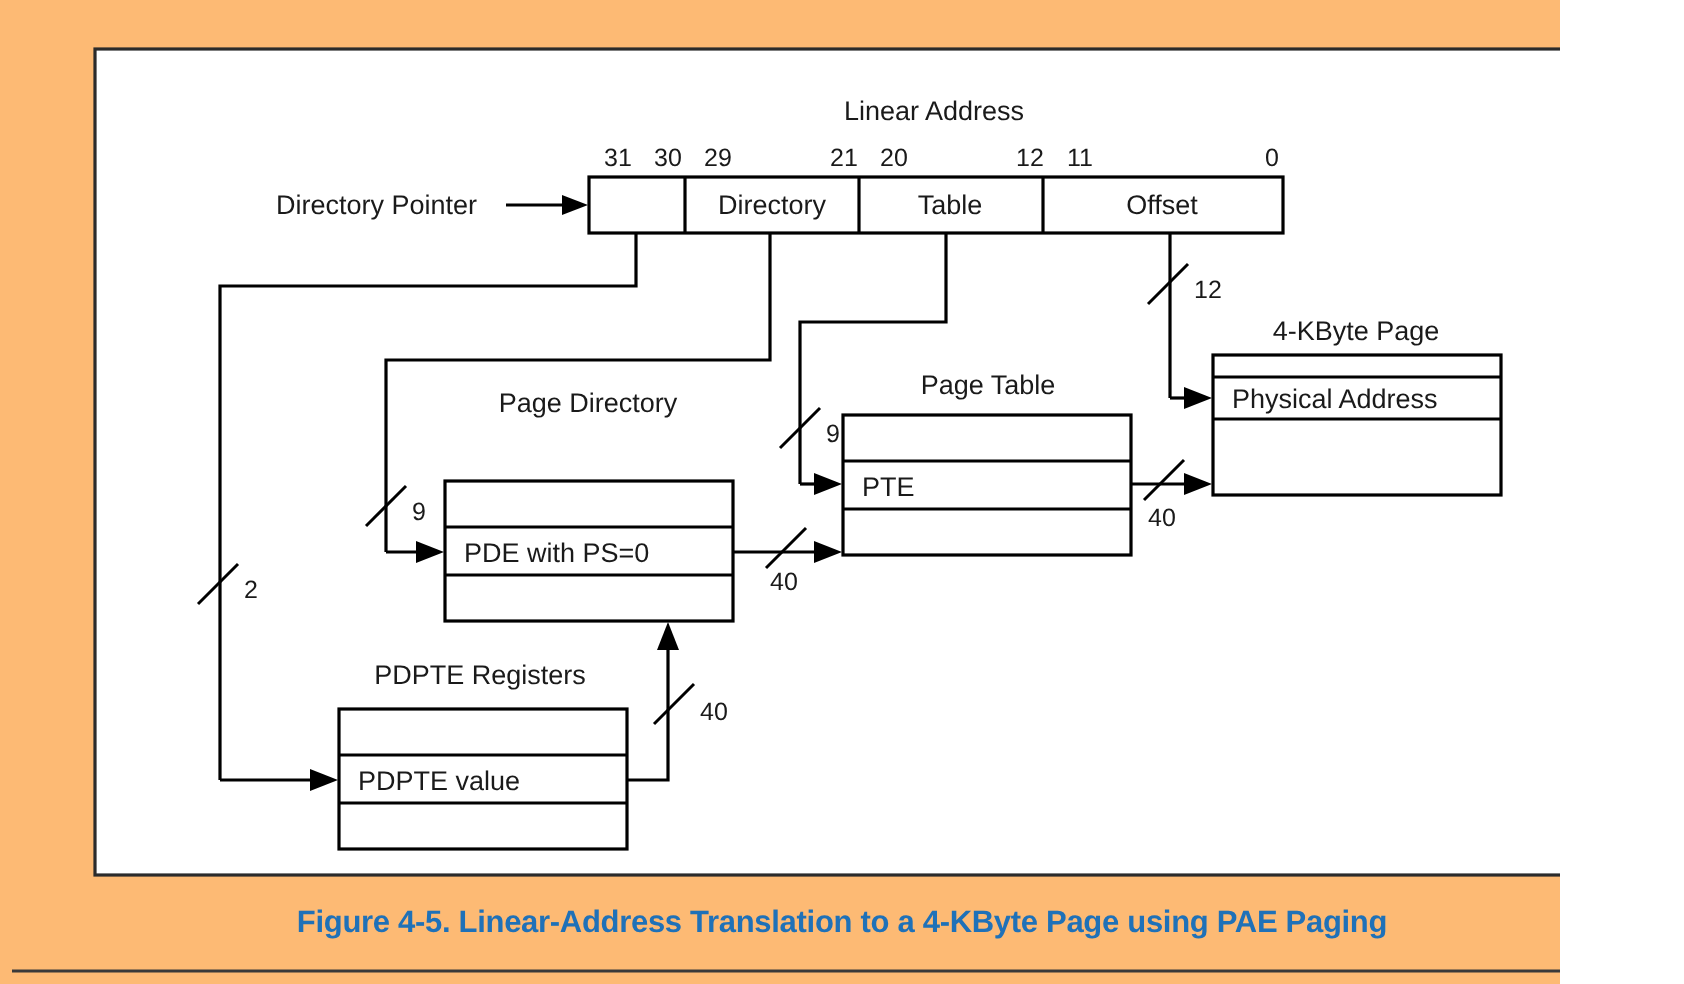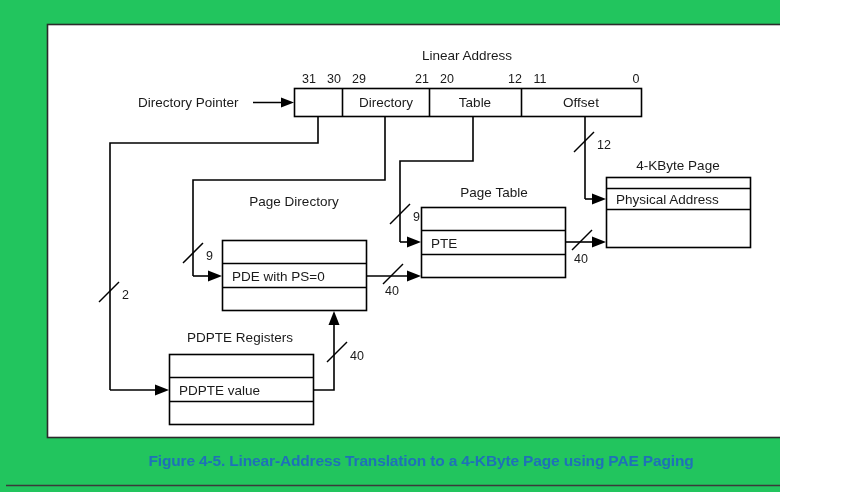--- a/index.html
+++ b/index.html
@@ -1,21 +1,21 @@
 <!DOCTYPE html>
 <html><head>
 <meta charset="utf-8">
 <style>
   html,body{margin:0;padding:0;background:#ffffff;}
   body{
     width:842px;height:492px;
     font-family:"Liberation Sans", sans-serif;
     -webkit-font-smoothing:antialiased;
   }
-  #page{position:relative;width:780px;height:492px;overflow:hidden;background:#22c55e;}
+  #page{position:relative;width:780px;height:492px;overflow:hidden;background:#fdba74;}
   #diagram{position:absolute;left:0;top:0;width:842px;height:492px;}
   .dtext{font-family:"Liberation Sans", sans-serif;font-size:13.5px;fill:#1a1a1a;}
   .dtext-sm{font-family:"Liberation Sans", sans-serif;font-size:12.5px;fill:#1a1a1a;}
   .caption{font-family:"Liberation Sans", sans-serif;font-size:15.5px;font-weight:bold;fill:#1F71B8;letter-spacing:-0.15px;}
   .bx{fill:#ffffff;stroke:#000000;stroke-width:1.6;}
   .ln{stroke:#000000;stroke-width:1.6;fill:none;}
   .ln-thin{stroke:#000000;stroke-width:1.5;fill:none;}
   .frame{fill:#ffffff;stroke:#2b2b2b;stroke-width:1.6;}
   .rule{stroke:#3a3a3a;stroke-width:1.4;}
 </style>

